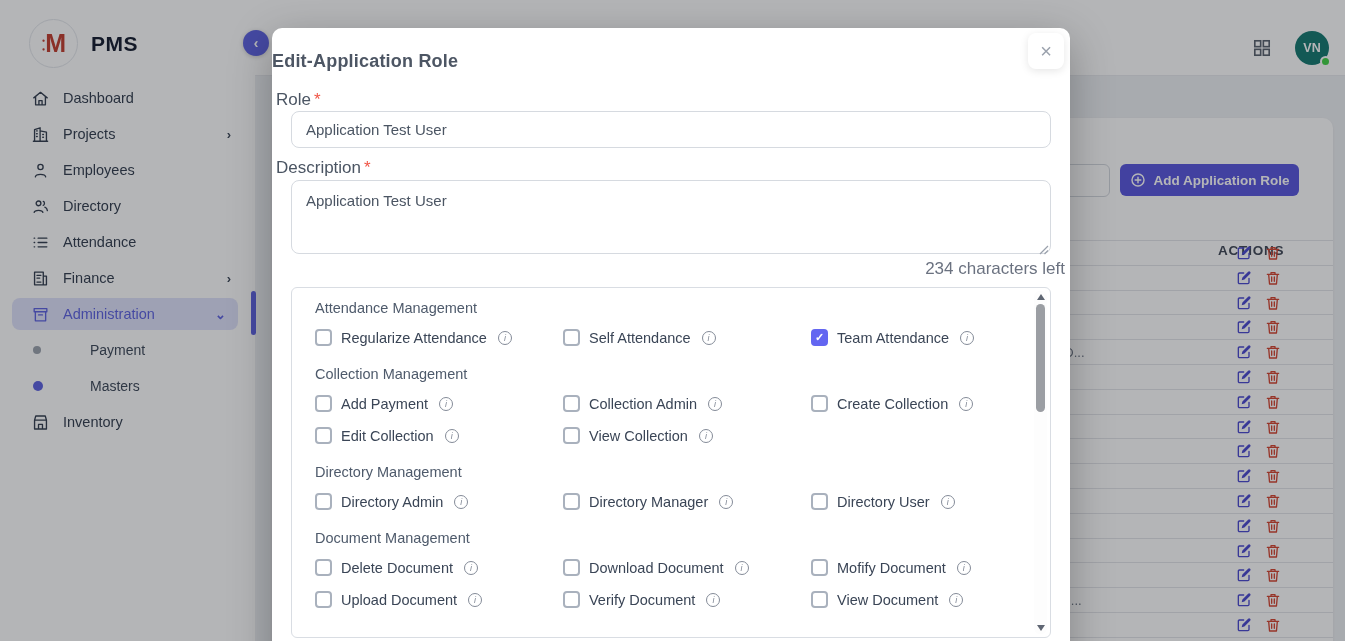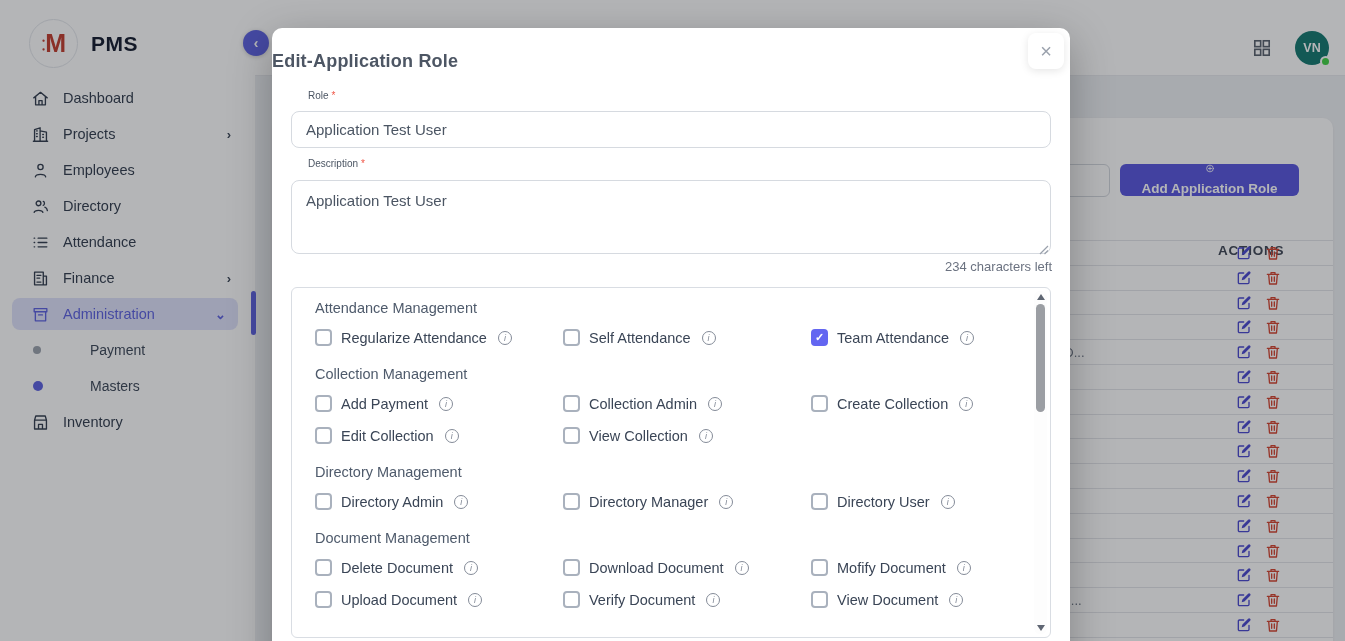--- a/index.html
+++ b/index.html
@@ -42,52 +42,52 @@
             display: flex; align-items: center; justify-content: center; cursor: pointer; }
   .status-dot { position: absolute; right: -2px; bottom: -2px; width: 11px; height: 11px; border-radius: 50%;
                 background: #3fd142; border: 2px solid #fff; }
   .main { position: absolute; left: 255px; top: 76px; right: 0; bottom: 0; background: #eef0f3; z-index: 1; }
   .card { position: absolute; left: 17px; top: 42px; width: 1061px; height: 560px; background: #ffffff;
           border-radius: 10px; box-shadow: 0 1px 3px rgba(16,24,40,.06); }
   .search-box { position: absolute; left: 540px; top: 46px; width: 298px; height: 33px; background: #fff;
                 border: 1px solid #d3d7dd; border-radius: 6px; }
   .add-btn { position: absolute; left: 848px; top: 46px; width: 179px; height: 32px; background: #5553dd;
              border: none; border-radius: 6px; color: #fff; font-family: inherit; font-size: 13.5px; font-weight: 700;
-             display: flex; align-items: center; justify-content: center; gap: 8px; cursor: pointer; flex-direction: column; }
+             display: flex; align-items: center; justify-content: center; gap: 8px; cursor: pointer; }
   .add-btn svg { width: 16px; height: 16px; stroke: #fff; fill: none; stroke-width: 1.8; stroke-linecap: round; }
   .actions-header { position: absolute; left: 946px; top: 89px; font-size: 13.5px; font-weight: 700;
                     color: #3c4452; letter-spacing: 0.8px; margin-top: 36px; }
   .rows { position: absolute; left: 0; top: 122px; right: 0; border-top: 1px solid #e3e5e9; }
   .trow { height: 24.8px; border-bottom: 1px solid #e3e5e9; position: relative; }
   .trow-text { position: absolute; left: 788px; top: 5px; font-size: 13px; color: #6a7382; }
   .trow-actions { position: absolute; right: 52px; top: 4px; display: flex; gap: 13px; }
   .act-btn { width: 16px; height: 16px; cursor: pointer; background: none; border: none; padding: 0; }
   .act-btn svg { width: 16px; height: 16px; }
 
   
   .overlay { position: absolute; inset: 0; background: rgba(28,30,36,0.33); z-index: 50; }
   .modal { position: absolute; left: 272px; top: 28px; width: 798px; height: 700px; background: #fff;
            border-radius: 10px; box-shadow: 0 12px 44px rgba(0,0,0,.28); z-index: 60; }
   .modal-close { position: absolute; top: 5px; right: 6px; width: 36px; height: 36px; background: #fff;
                  border: none; border-radius: 8px; box-shadow: 0 2px 8px rgba(0,0,0,.10);
                  color: #9aa1ac; font-size: 20px; line-height: 1; cursor: pointer; font-family: inherit; }
   .modal-title { position: absolute; top: 23px; left: 0; width: 100%; text-align: left; font-size: 18px;
                  font-weight: 700; color: #4d5664; letter-spacing: 0.2px; }
-  .f-label { position: absolute; left: 36px; font-size: 10px; color: #4b5563; }
+  .f-label { position: absolute; left: 4px; font-size: 17px; color: #4b5563; }
   .f-label .req { color: #f05546; margin-left: 3px; }
   .lbl-role { top: 62px; }
   .lbl-desc { top: 130px; }
   .role-input { position: absolute; left: 19px; top: 83px; width: 760px; height: 37px; border: 1px solid #d6dae0;
                 border-radius: 8px; padding: 0 14px; font-size: 15px; color: #4b5563; font-family: inherit; outline: none; }
   .desc-textarea { position: absolute; left: 19px; top: 152px; width: 760px; height: 74px; border: 1px solid #d6dae0;
                    border-radius: 8px; padding: 10px 14px; font-size: 15px; color: #4b5563; font-family: inherit;
                    resize: none; outline: none; line-height: 1.35; }
   .resize-glyph { position: absolute; left: 767px; top: 213px; width: 10px; height: 10px; }
   .resize-glyph svg { stroke: #9aa1ac; stroke-width: 1.2; }
-  .chars-left { position: absolute; right: 18px; top: 231px; font-size: 13px; color: #6b7280; }
+  .chars-left { position: absolute; right: 5px; top: 231px; font-size: 17px; color: #6b7280; }
 
   .perm-panel { position: absolute; left: 19px; top: 259px; width: 760px; height: 351px; border: 1px solid #d9dde3;
                 border-radius: 6px; overflow: hidden; padding: 12px 32px 0 14px; }
   .perm-section { margin-bottom: 20px; margin-left: 9px; }
   .sec-title { font-size: 14.5px; font-weight: 500; color: #4e5a6b; margin-bottom: 13px; }
   .perm-grid { display: grid; grid-template-columns: 248px 248px 1fr; row-gap: 15px; }
   .perm-item { display: flex; align-items: center; gap: 9px; font-size: 14.5px; color: #3a4556; cursor: pointer; }
   .cb { width: 17px; height: 17px; border: 2px solid #a9b1bd; border-radius: 4px; background: #fff; flex: none;
         display: flex; align-items: center; justify-content: center; }
   .cb.checked { background: #6366f1; border-color: #6366f1; color: #fff; font-size: 11px; font-weight: 700; }

